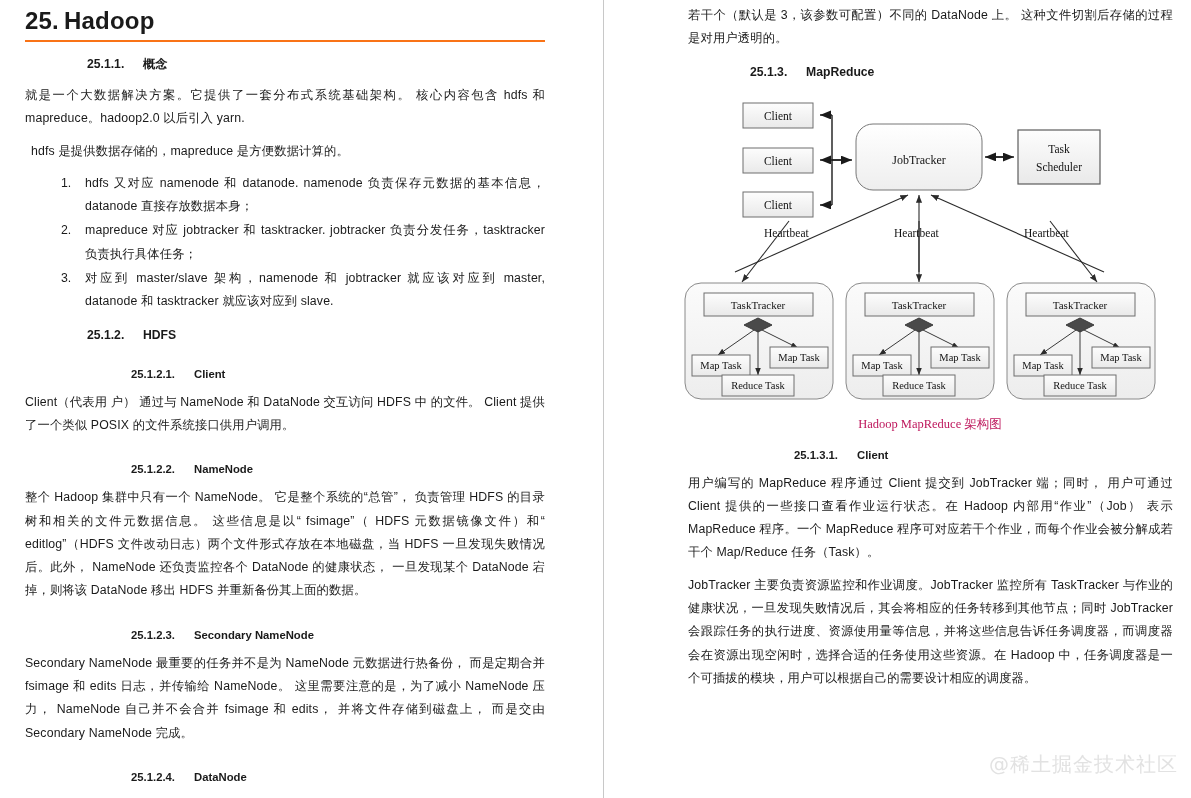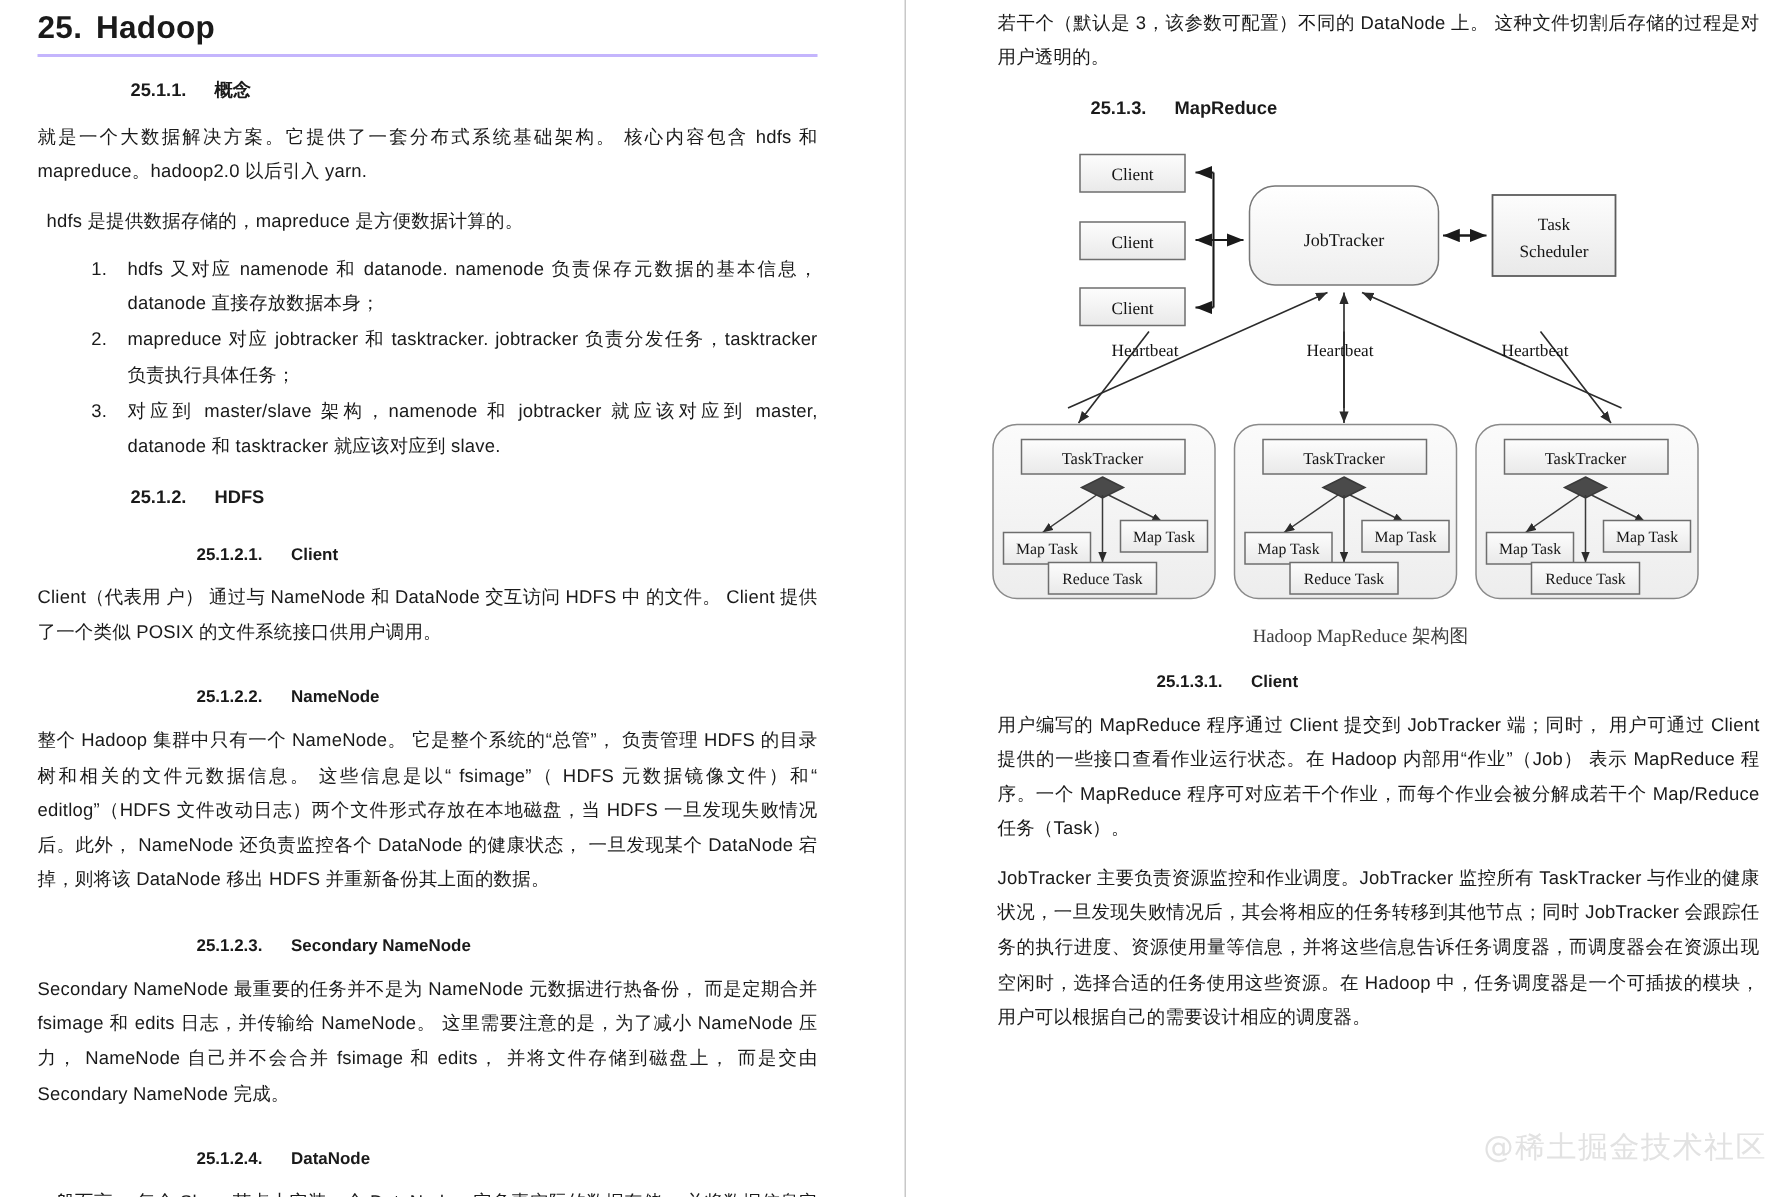--- a/index.html
+++ b/index.html
@@ -32,31 +32,31 @@
   .col-divider {
     position: absolute;
     left: 603px;
     top: 0;
     bottom: 0;
     width: 1px;
     background: #c8c8c8;
   }
   .col-right {
     width: 588px;
-    padding: 4px 18px 0 62px;
+    padding: 4px 18px 0 85px;
   }
 
   
   .h1 {
-    font-size: 21px;
+    font-size: 24px;
     font-weight: bold;
     letter-spacing: 0.2px;
     margin: 3px 0 0 0;
     padding: 0 0 5px 0;
-    border-bottom: 2px solid #c4b5fd;
+    border-bottom: 2px solid #f97316;
     display: block;
   }
   .h1 .num { display: inline-block; min-width: 39px; }
 
   .h3 {
     font-size: 12.2px;
     font-weight: bold;
     margin: 14px 0 11px 0;
     padding-left: 62px;
   }
@@ -103,21 +103,21 @@
     width: 500px;
     height: 330px;
     margin: 6px 0 0 -8px;
   }
   .diagram svg { display: block; }
   .fig-caption {
     font-size: 12.5px;
     text-align: center;
     width: 500px;
     margin: -4px 0 0 -8px;
-    color: #404040;
+    color: #be185d;
     font-family: "Liberation Serif", "DejaVu Serif", serif;
   }
 
   
   .watermark {
     position: absolute;
     right: 13px;
     bottom: 20px;
     font-size: 20px;
     color: #e2e2e2;

